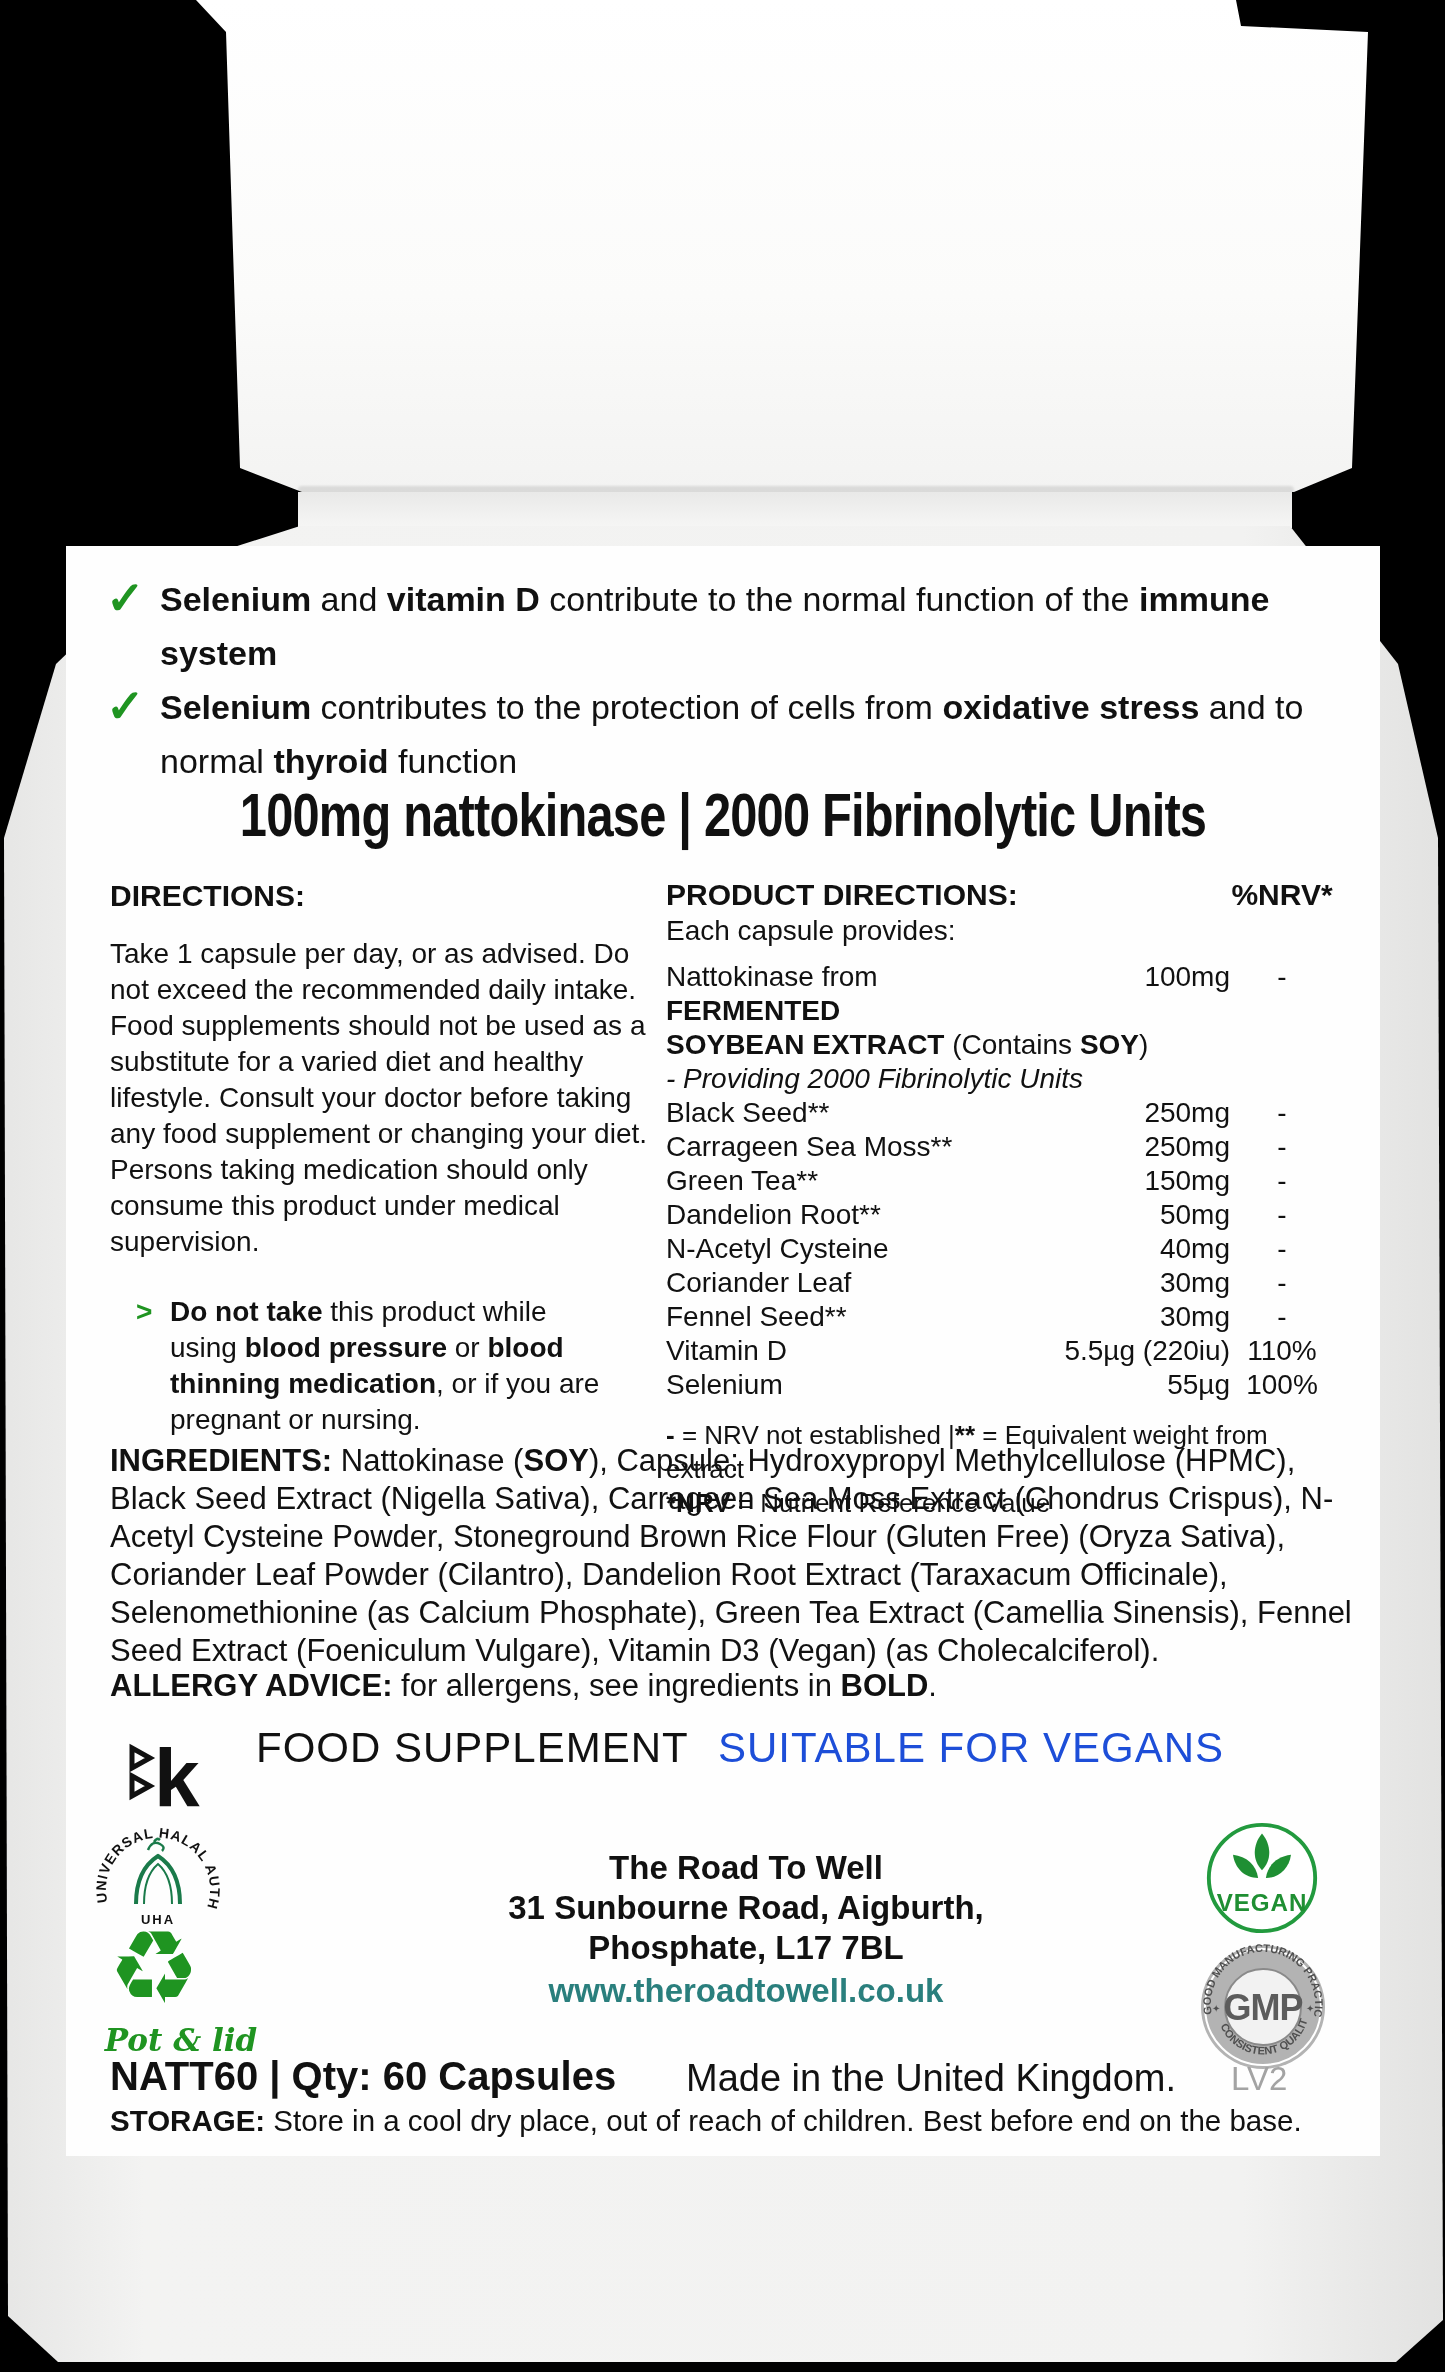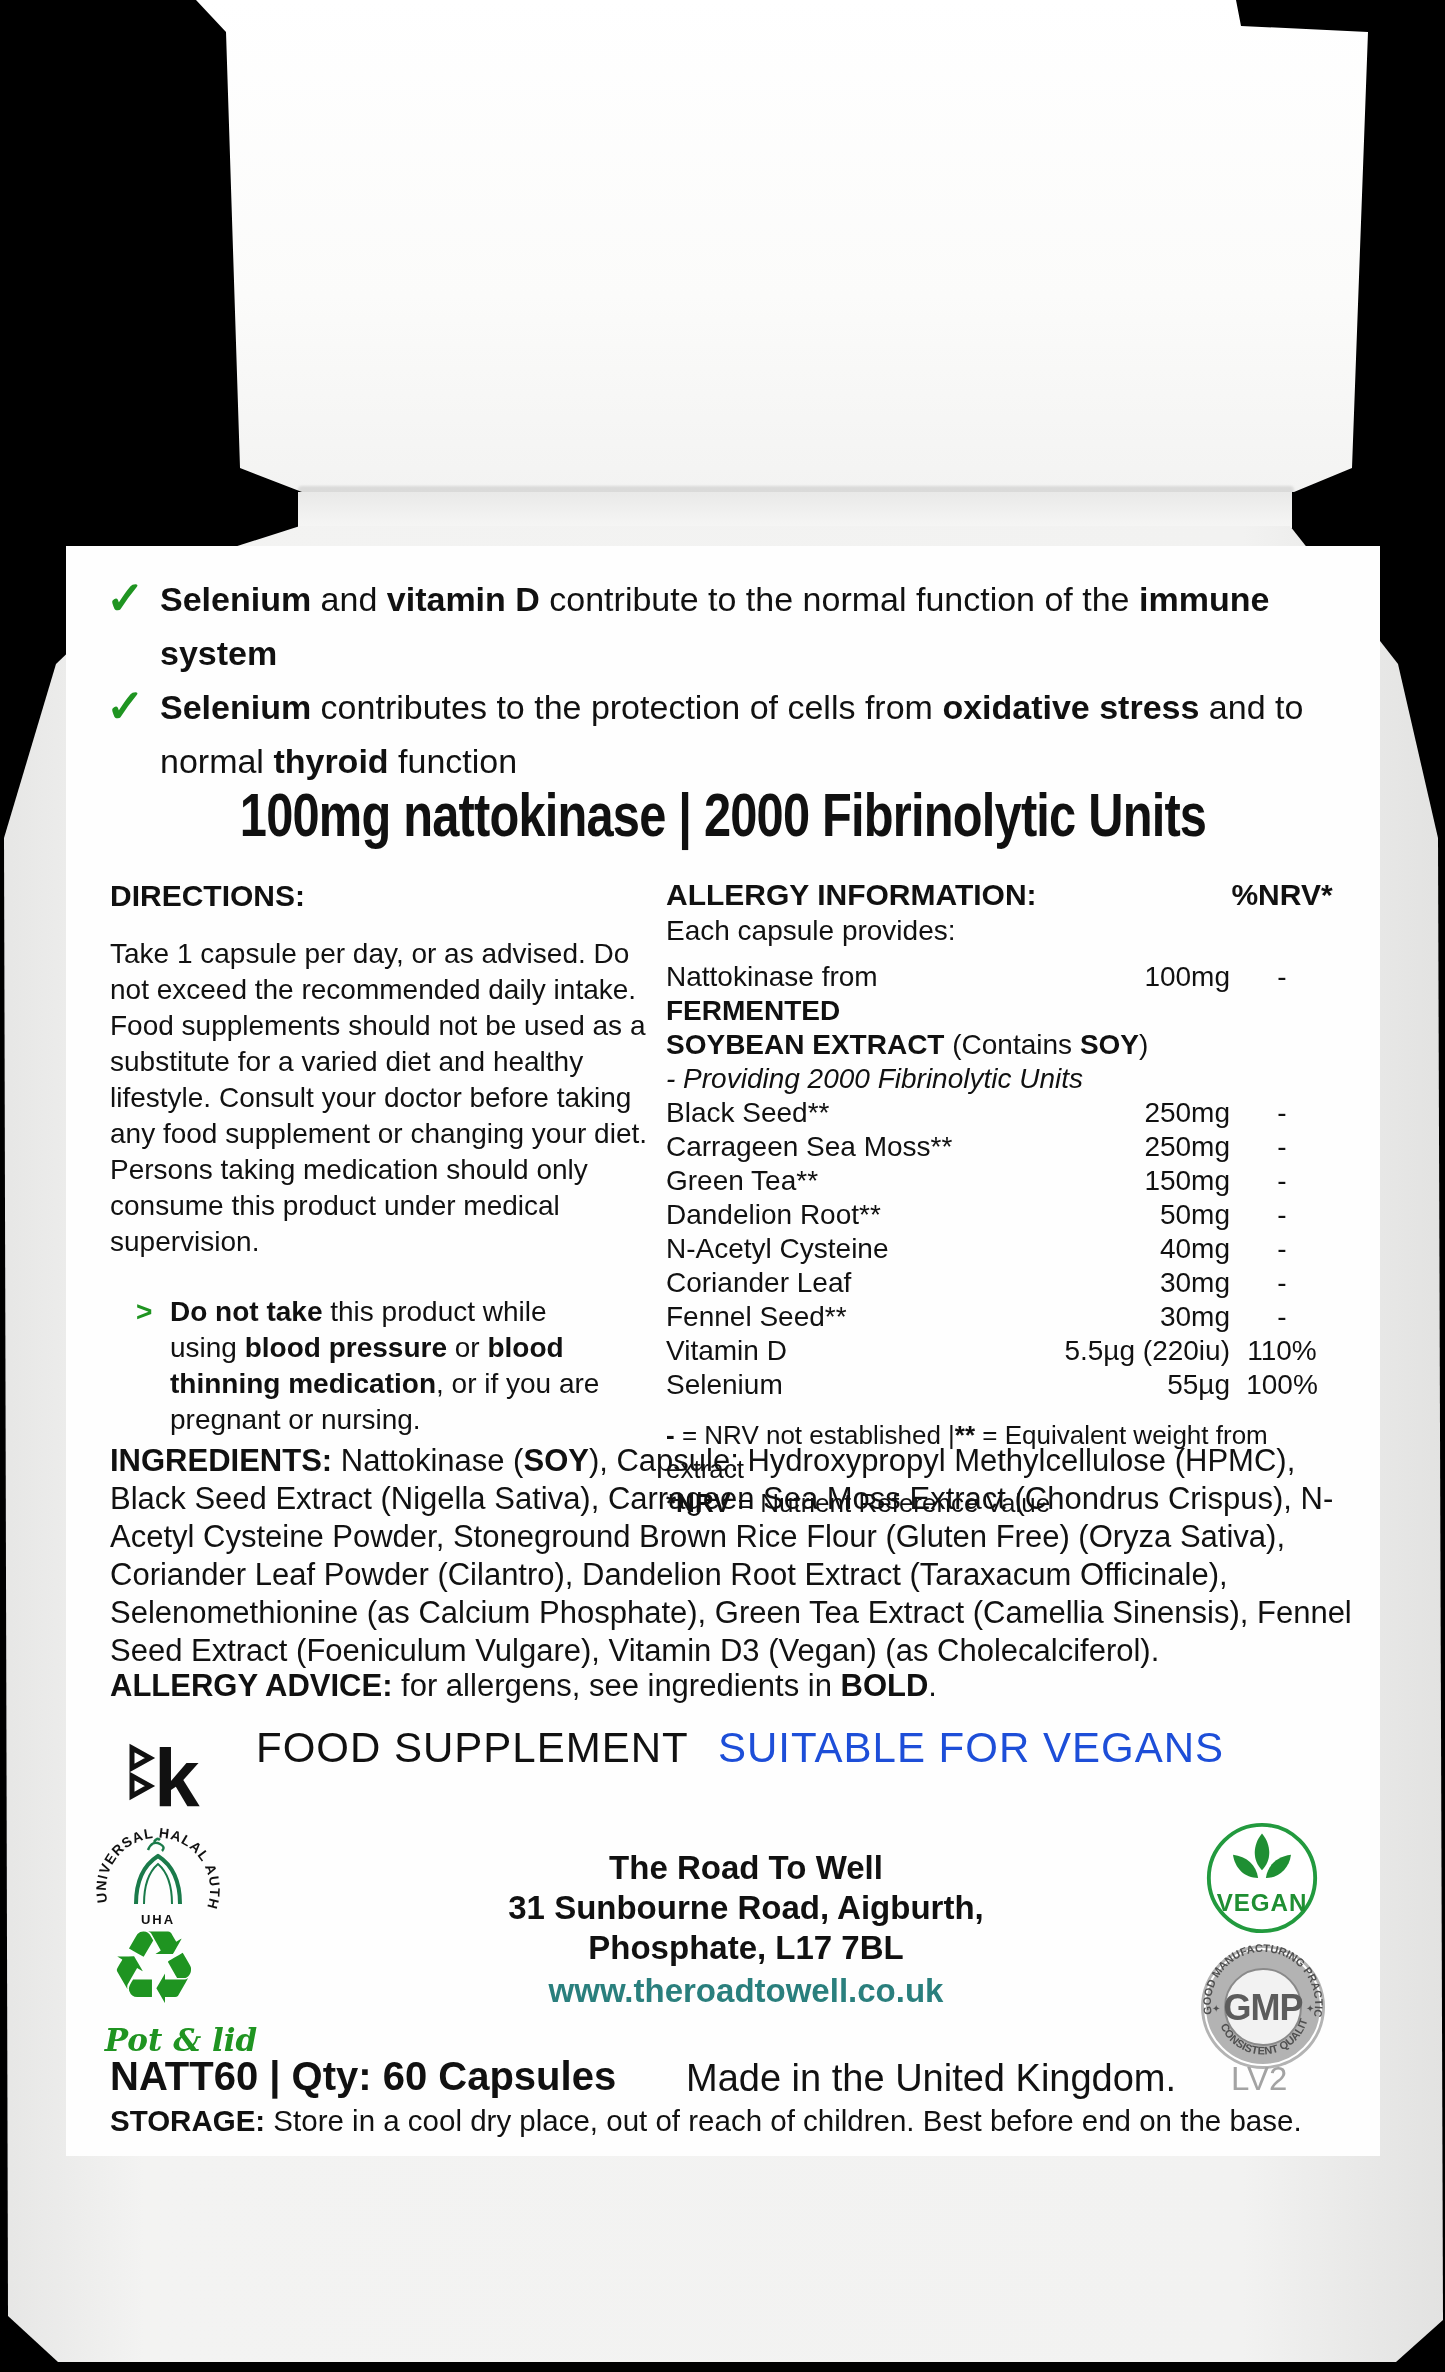--- a/index.html
+++ b/index.html
@@ -95,21 +95,21 @@
           <p>Food supplements should not be used as a substitute for a varied diet and healthy lifestyle. Consult your doctor before taking any food supplement or changing your diet. Persons taking medication should only consume this product under medical supervision.</p>
         </div>
       <div class="warning">
         <span class="wmark" style="color: rgb(31, 148, 33);">&gt;</span>
         <span><b>Do not take</b> this product while using <b>blood pressure</b> or <b>blood thinning medication</b>, or if you are pregnant or nursing.</span>
       </div>
     </div>
 
     <div class="col-right">
       <div class="pi-head">
-        <span class="nn">ALLERGY INFORMATION:</span>
+        <span class="nn">PRODUCT DIRECTIONS:</span>
         <span class="nv">%NRV*</span>
       </div>
       <div class="each">Each capsule provides:</div>
       <div id="ntable">
           <div>
             <div class="nrow">
               <div class="nn">Nattokinase from <b>FERMENTED</b></div>
               <div class="na">100mg</div>
               <div class="nv">-</div>
             </div>

